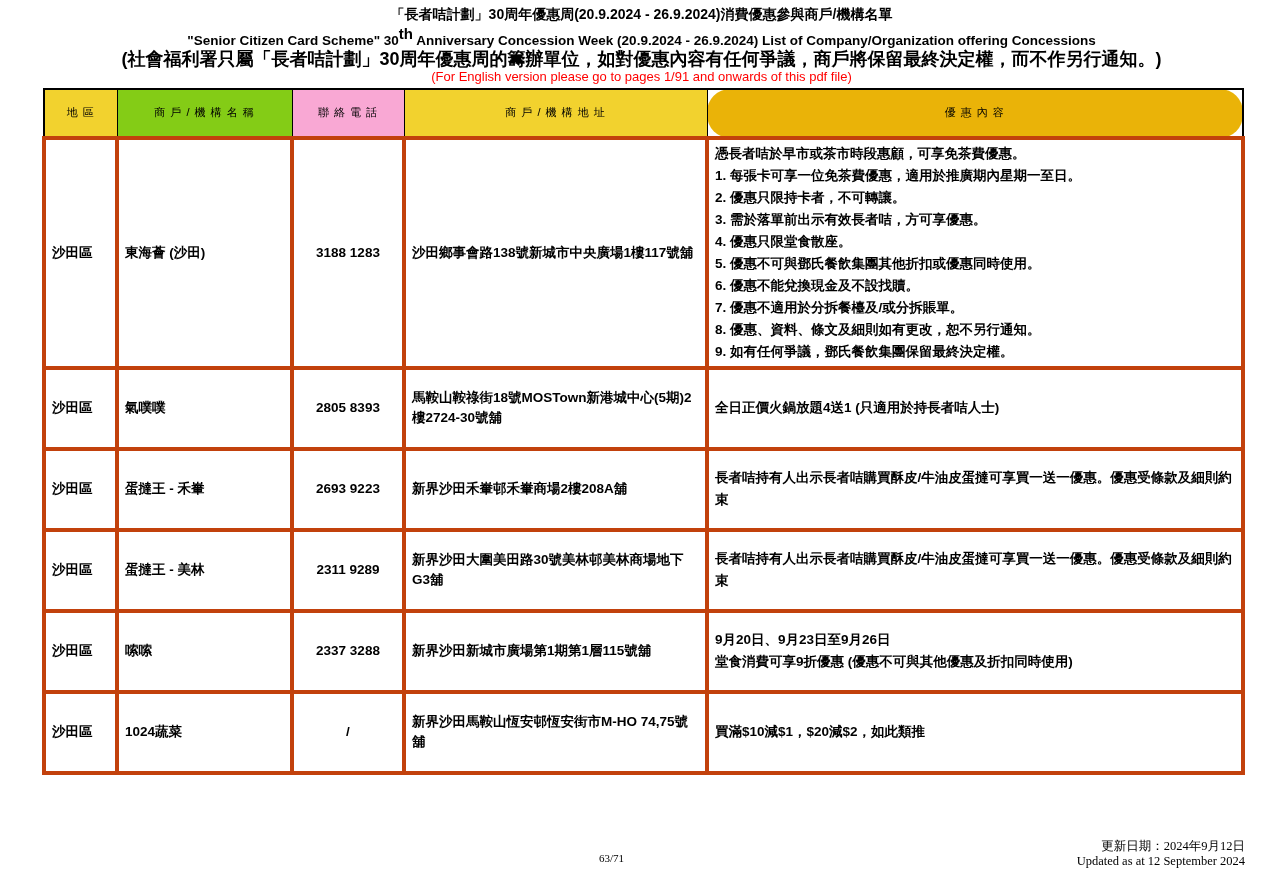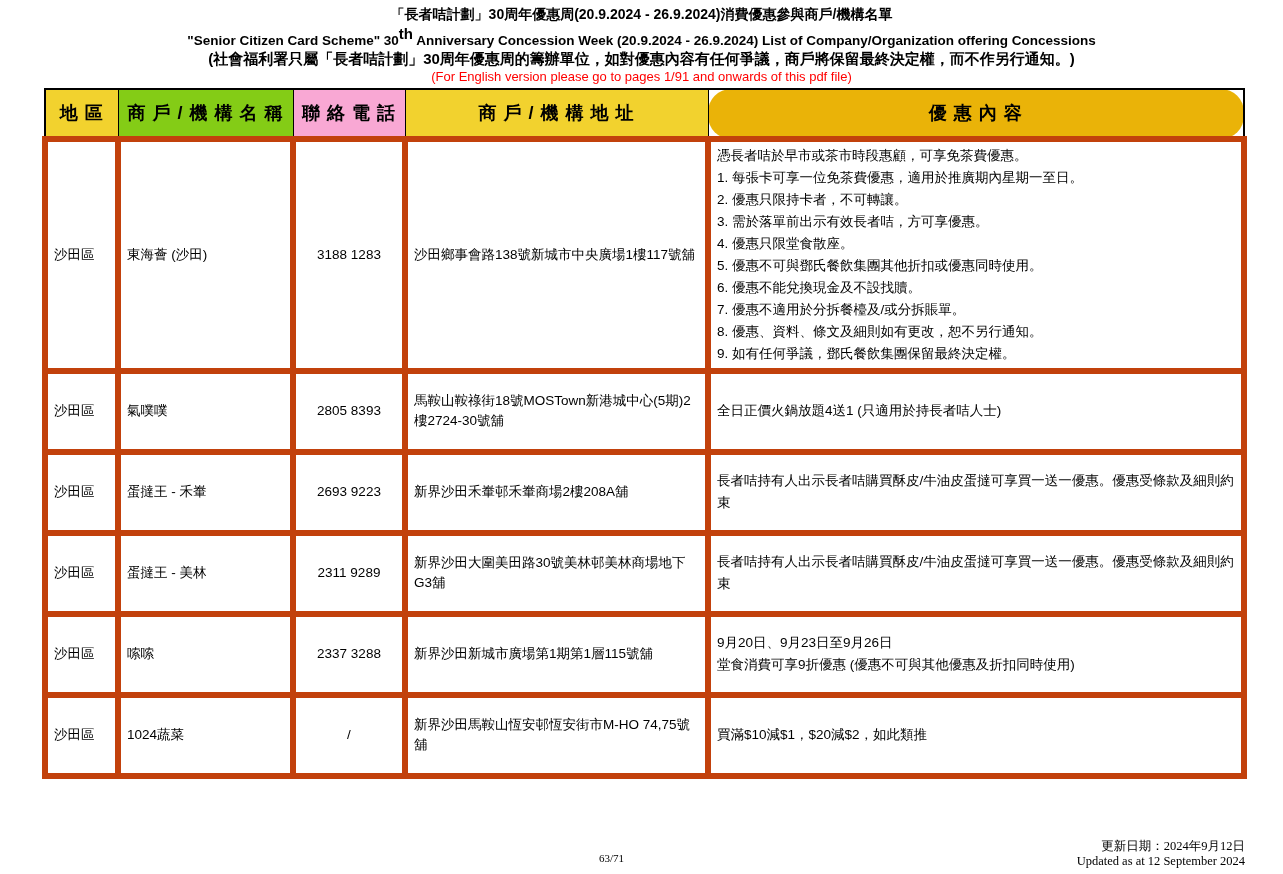--- a/index.html
+++ b/index.html
@@ -5,42 +5,42 @@
   html,body{margin:0;padding:0;}
   body{
     width:1283px;height:874px;position:relative;background:#ffffff;
     font-family:"Liberation Sans", sans-serif;color:#000;
     overflow:hidden;
   }
   .header{text-align:center;padding-top:5px;font-weight:bold;}
   .title-zh{font-size:14px;line-height:19px;}
   .title-en{font-size:13.5px;line-height:19px;}
   .title-en sup{font-size:15px;}
-  .disclaimer-zh{font-size:15px;line-height:18px;}
+  .disclaimer-zh{font-size:18px;line-height:18px;}
   .disclaimer-en{font-size:13px;line-height:16.5px;max-width:1225px;margin:0 auto;}
   .english-note{font-size:13px;line-height:17px;font-weight:normal;}
 
   table.concessions{
     border-collapse:collapse;table-layout:fixed;
     width:1199px;margin:3px 0 0 42px;
     border:2px solid #000;
   }
   .concessions col.c-district{width:73px;}
   .concessions col.c-name{width:175px;}
   .concessions col.c-phone{width:112px;}
   .concessions col.c-address{width:303px;}
   .concessions col.c-details{width:536px;}
   .concessions th{
     background:#F2D22E;border:1px solid #000;
-    font-size:18px;font-weight:bold;text-align:center;
+    font-size:11px;font-weight:normal;text-align:center;
     height:46px;padding:0 2px;letter-spacing:1px;
   }
   .concessions td{
-    border:6px solid #c2410c;vertical-align:middle;
-    font-size:13.5px;font-weight:normal;line-height:20px;
+    border:4px solid #c2410c;vertical-align:middle;
+    font-size:13.5px;font-weight:bold;line-height:20px;
     padding:3px 6px;word-break:break-word;
   }
   .concessions tbody tr{height:81px;}
   .concessions tbody tr:first-child{height:220px;}
   td.col-phone{text-align:center;}
   td.col-details{white-space:pre-line;line-height:22px;}
 
   .page-number{
     position:absolute;left:0;right:60px;bottom:10px;text-align:center;
     font-family:"Liberation Serif", serif;font-size:11px;

